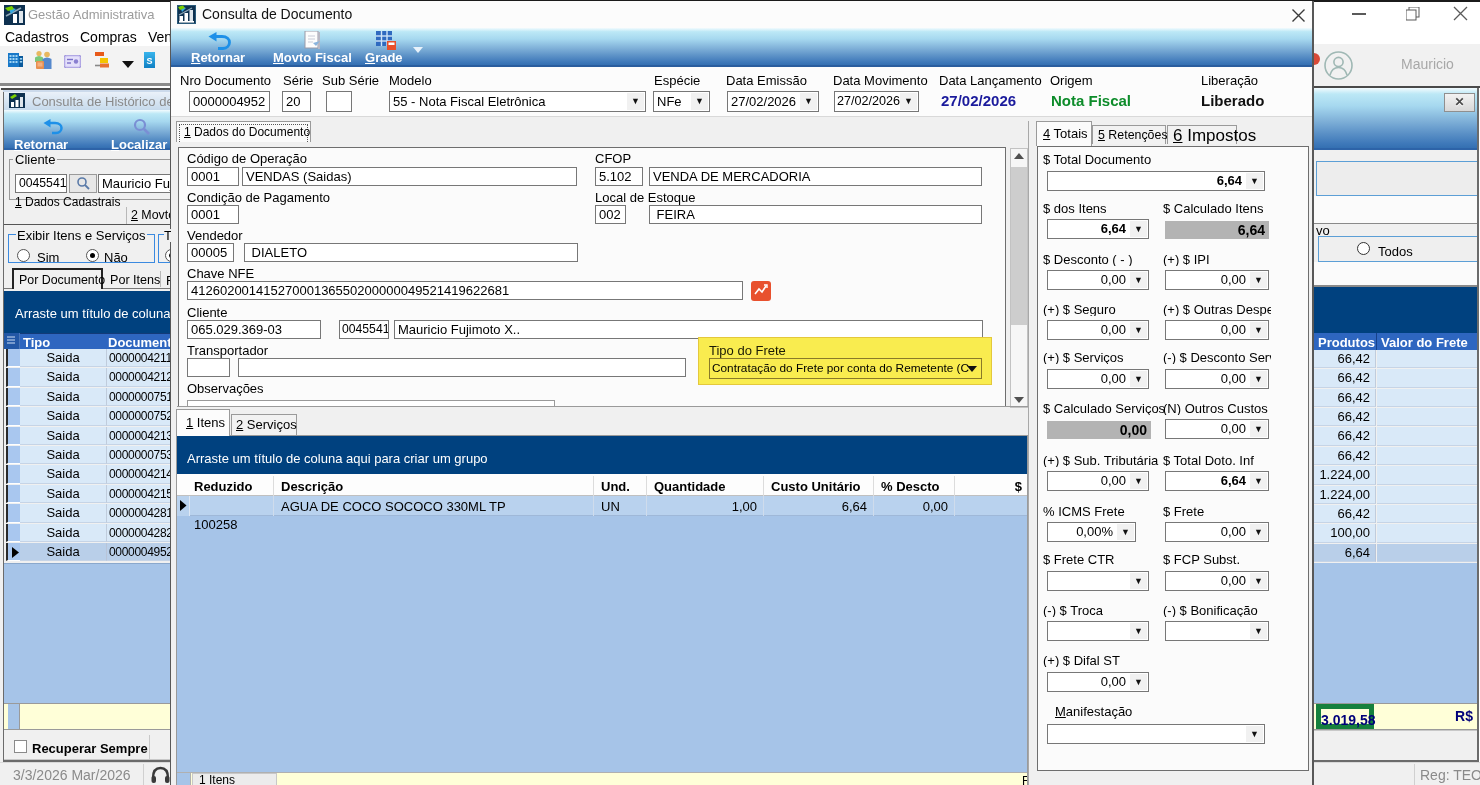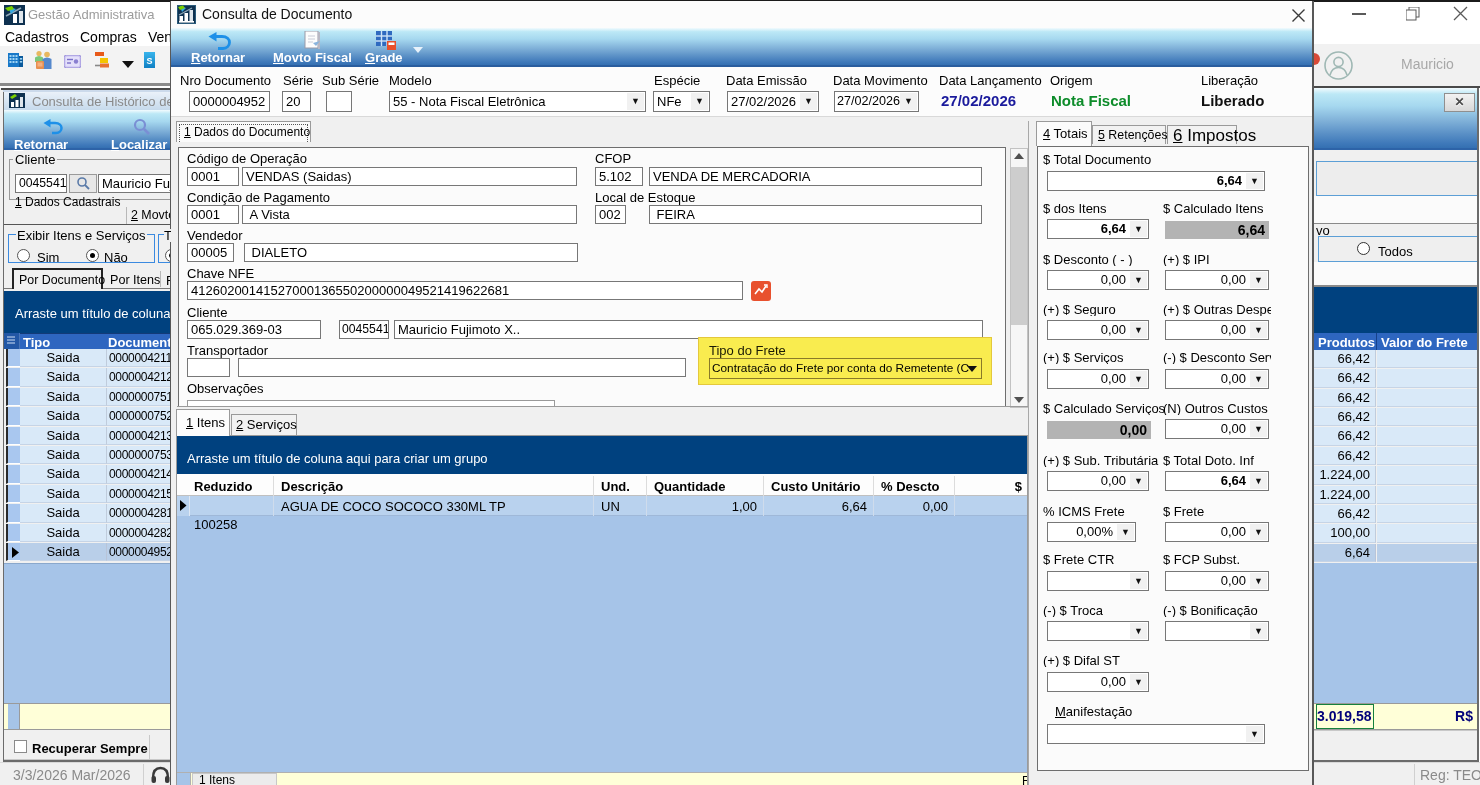--- a/index.html
+++ b/index.html
@@ -318,21 +318,21 @@
 <div class="a" style="left:0;top:436.2px;width:163px;height:19.36px">
 <div class="a" style="left:0;top:0;width:62px;height:18.36px;background:#d9e9f8;border-bottom:1px solid #c6d4e6;border-right:1px solid #c0ccdc;text-align:right;line-height:18px;padding-right:5px">100,00</div>
 <div class="a" style="left:63px;top:0;width:100px;height:18.36px;background:#d9e9f8;border-bottom:1px solid #c6d4e6;line-height:18px"></div>
 </div>
 <div class="a" style="left:0;top:455.6px;width:163px;height:19.36px">
 <div class="a" style="left:0;top:0;width:62px;height:18.36px;background:#b9cfe9;border-bottom:1px solid #c6d4e6;border-right:1px solid #b8c4d8;text-align:right;line-height:18px;padding-right:5px">6,64</div>
 <div class="a" style="left:63px;top:0;width:100px;height:18.36px;background:#b9cfe9;border-bottom:1px solid #c6d4e6;line-height:18px"></div>
 </div>
  <div class="a" style="left:0;top:475px;width:163px;height:140px;background:#a6c4e8"></div>
  <div class="a" style="left:0;top:615px;width:163px;height:27px;background:#ffffd8;border-top:1px solid #9a9a9a;border-bottom:1px solid #9a9a9a"></div>
- <div class="a" style="left:2px;top:616px;width:58px;height:25px;background:#ffffd8;border:1px solid #15803d;color:#00007a;font-weight:bold;font-size:14px;line-height:23px;text-align:right;padding-right:2px">3.019,58</div>
+ <div class="a" style="left:2px;top:616px;width:58px;height:25px;background:#ffffd8;border:5px solid #15803d;color:#00007a;font-weight:bold;font-size:14px;line-height:23px;text-align:right;padding-right:2px">3.019,58</div>
  <div class="a" style="left:63px;top:616px;width:100px;height:25px;color:#00007a;font-weight:bold;font-size:14px;line-height:25px;text-align:right;padding-right:4px">R$</div>
  <div class="a" style="left:0;top:642px;width:163px;height:30px;background:#f0f0f0;border-top:1px solid #c8c8c8"></div>
  <div class="a" style="left:0;top:672px;width:163px;height:2px;background:#6b6b6b"></div>
 </div>
 
 <div class="a" style="left:170px;top:1px;width:1144px;height:784px;background:#f0f0f0;border-left:1px solid #585858;border-right:2px solid #585858;overflow:hidden">
 <div class="a" style="left:0;top:0;width:1141px;height:27px;background:#fcfcfc"></div>
 <div class="a" style="left:6px;top:4px"><svg width="19" height="19">
         <rect width="19" height="19" fill="#0e3150"></rect>
         <rect x="0.5" y="0.5" width="18" height="18" fill="none" stroke="#2a5a7a"></rect>
@@ -409,21 +409,20 @@
 <div class="lbl" style="left:16px;top:228px">Vendedor</div>
 <div class="lbl" style="left:16px;top:265.5px">Chave NFE</div>
 <div class="lbl" style="left:16px;top:304.5px">Cliente</div>
 <div class="lbl" style="left:16px;top:342.5px">Transportador</div>
 <div class="lbl" style="left:16px;top:381px">Observações</div>
 <div class="fld" style="left:16px;top:165.5px;width:52px;height:19px">0001</div>
 <div class="fld" style="left:71px;top:165.5px;width:335px;height:19px">VENDAS (Saidas)</div>
 <div class="fld" style="left:424px;top:165.5px;width:48px;height:19px">5.102</div>
 <div class="fld" style="left:478px;top:165.5px;width:333px;height:19px">VENDA DE MERCADORIA</div>
 <div class="fld" style="left:16px;top:203.5px;width:52px;height:19px">0001</div>
-<div class="fld" style="left:71px;top:203.5px;width:335px;height:19px">&nbsp;A Vista</div>
 <div class="fld" style="left:424px;top:203.5px;width:31px;height:19px">002</div>
 <div class="fld" style="left:478px;top:203.5px;width:333px;height:19px">&nbsp;FEIRA</div>
 <div class="fld" style="left:16px;top:242px;width:47px;height:19px">00005</div>
 <div class="fld" style="left:73px;top:242px;width:334px;height:19px">&nbsp;DIALETO</div>
 <div class="fld" style="left:16px;top:279.5px;width:556px;height:19px">41260200141527000136550200000049521419622681</div>
 <div class="fld" style="left:16px;top:318.5px;width:134px;height:19px">065.029.369-03</div>
 <div class="fld" style="left:168px;top:318.5px;width:50px;height:19px;padding:0;text-indent:2px;font-size:12.2px">0045541</div>
 <div class="fld" style="left:223px;top:318.5px;width:589px;height:19px">Mauricio Fujimoto X..</div>
 <div class="fld" style="left:16px;top:356.5px;width:43px;height:19px"></div>
 <div class="fld" style="left:67px;top:356.5px;width:448px;height:19px"></div>

